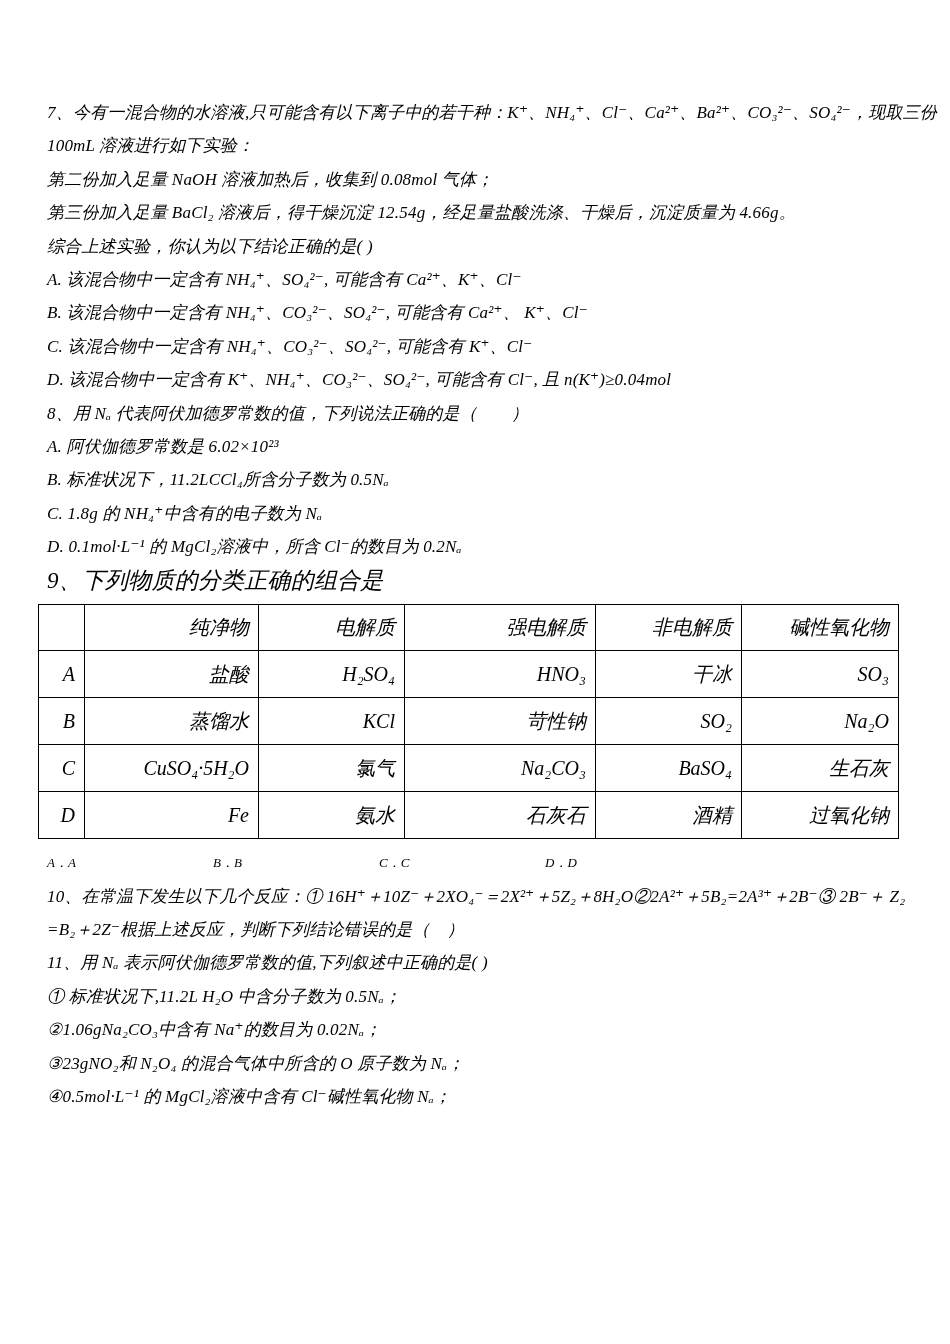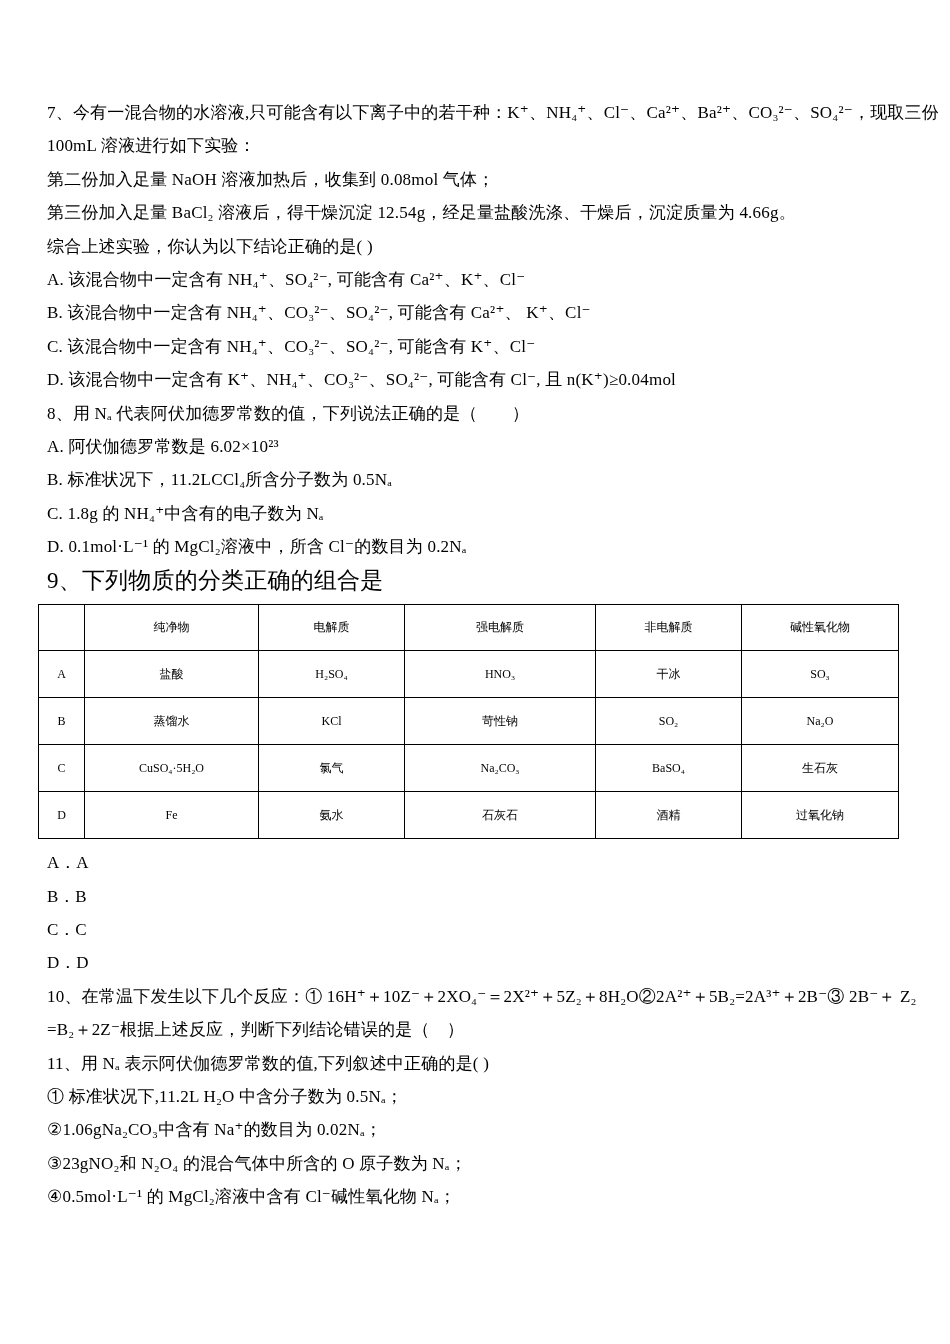--- a/index.html
+++ b/index.html
@@ -6,58 +6,58 @@
   html, body { background: #ffffff; }
   body {
     width: 950px;
     height: 1344px;
     color: #000000;
     font-family: "Liberation Serif", "DejaVu Serif", serif;
     overflow: hidden;
   }
   .page {
     padding: 96px 36px 0 47px;
+    font-style: italic;
   }
   .q { margin: 0; }
   p.line {
     font-size: 17px;
     line-height: 33.4px;
     letter-spacing: 0.2px;
     white-space: nowrap;
   }
   p.title-line { font-size: 23px; line-height: 33.4px; }
   table.cls {
     border-collapse: collapse;
     table-layout: fixed;
     width: 860px;
     margin: 7px 0 7px -9px;
   }
   table.cls th, table.cls td {
     border: 1px solid #000000;
     font-weight: normal;
-    text-align: center;
-    font-size: 12px;
+    text-align: right;
+    font-size: 20px;
     padding: 0 9px;
     vertical-align: middle;
     height: 47px;
     overflow: hidden;
     white-space: nowrap;
   }
   table.cls tr.hdr th { height: 46px; }
   col.c0 { width: 46px; }
   col.c1 { width: 174px; }
   col.c2 { width: 146px; }
   col.c3 { width: 191px; }
   col.c4 { width: 146px; }
   col.c5 { width: 157px; }
   .answers {
     display: flex;
-    font-size: 17px;
+    font-size: 13px;
     line-height: 33.4px;
-    flex-direction: column;
   }
   .answers span { width: 166px; display: inline-block; }
 </style>
 </head>
 <body>
 
 <div class="page">
 
   <section class="q">
     <p class="line">7、今有一混合物的水溶液,只可能含有以下离子中的若干种：K⁺、NH₄⁺、Cl⁻、Ca²⁺、Ba²⁺、CO₃²⁻、SO₄²⁻，现取三份</p>

